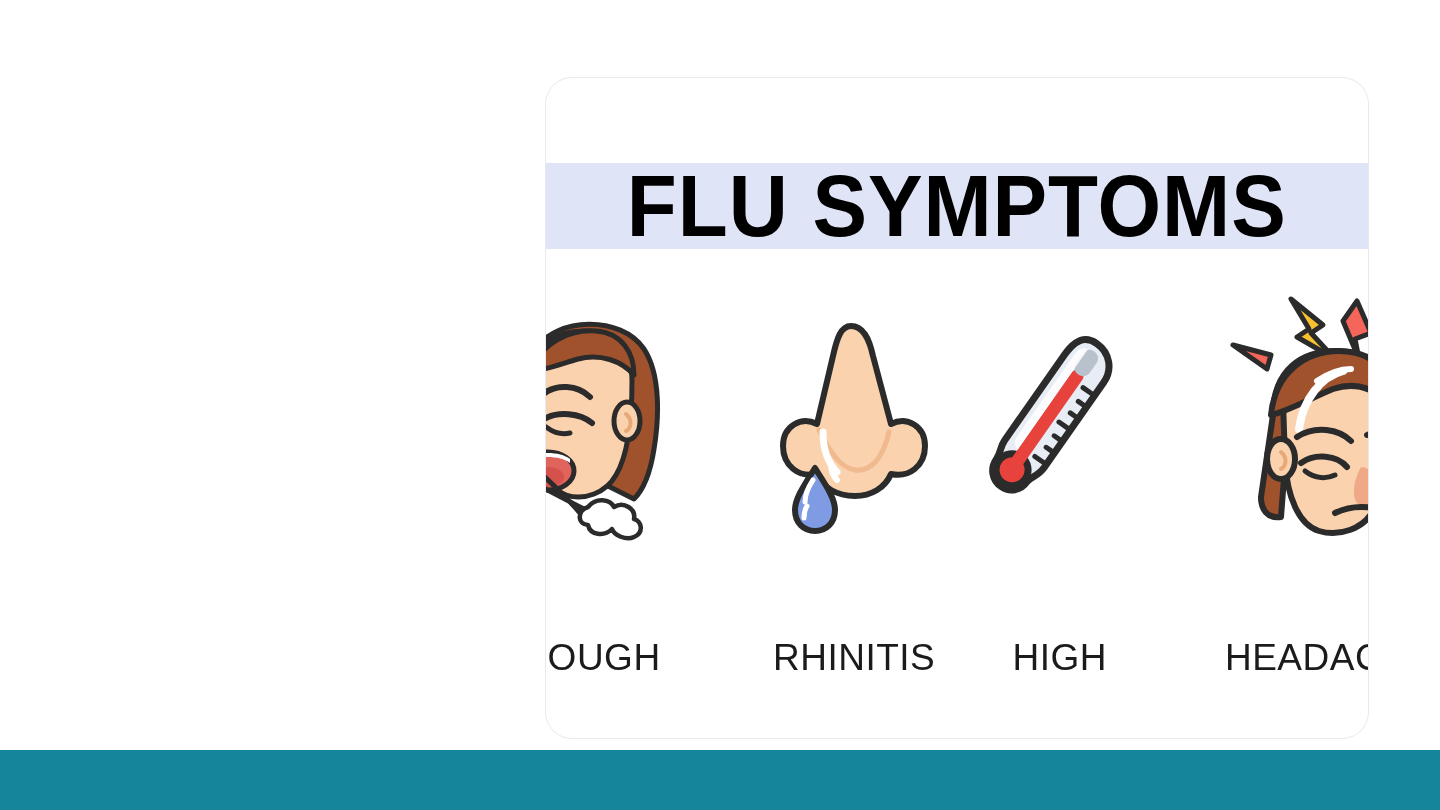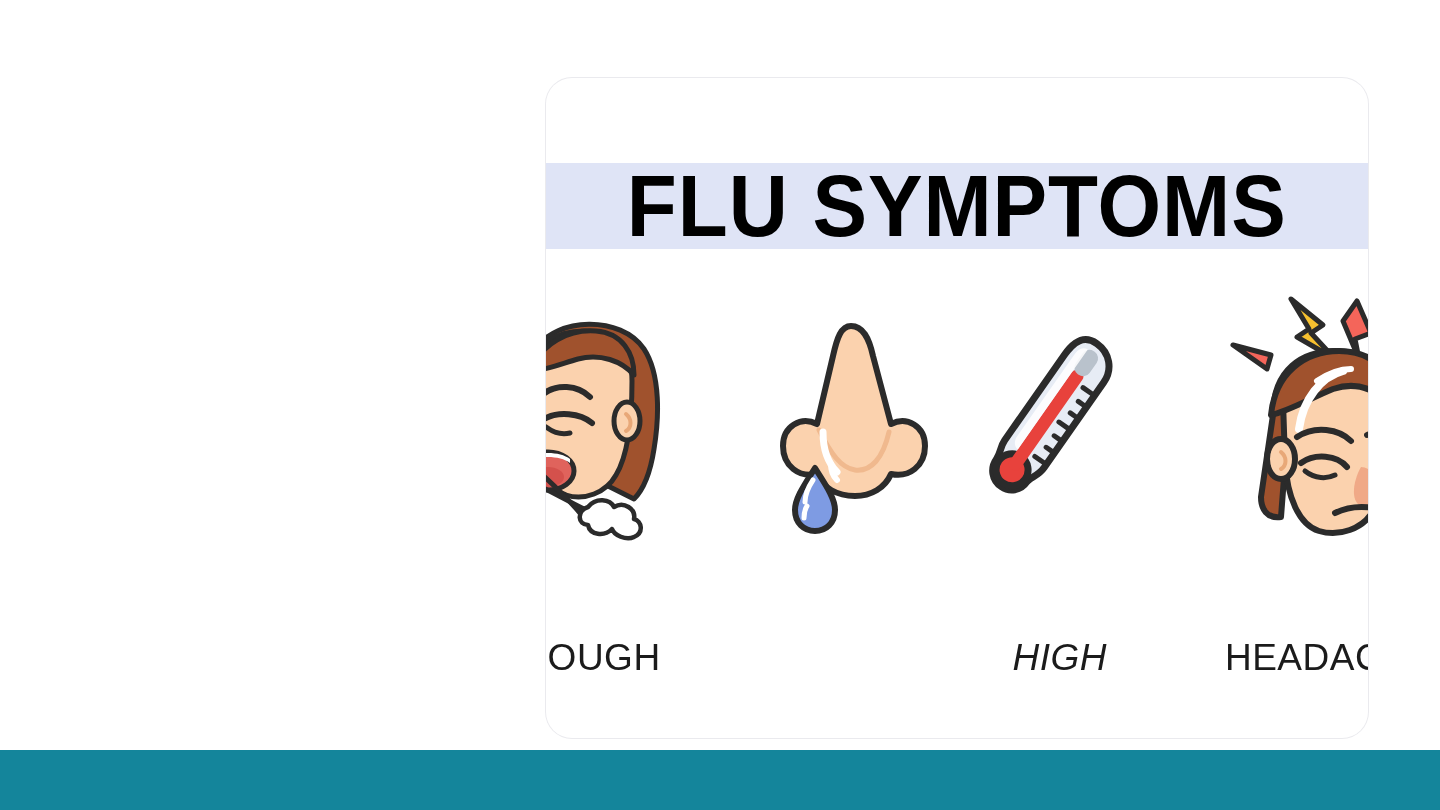--- a/index.html
+++ b/index.html
@@ -102,21 +102,20 @@
     font-size: 37px;
     font-weight: 400;
     color: #1b1b1b;
     line-height: 52px;
     letter-spacing: 0.5px;
     white-space: nowrap;
   }
   .caption.two-line {
     line-height: 52px;
     white-space: normal;
-    font-style: italic;
   }
   
   .symptom.clip-left .art,
   .symptom.clip-left .caption { transform: translateX(-58px); }
   .symptom.clip-right .art,
   .symptom.clip-right .caption { transform: translateX(62px); }
 
   
   #footer-bar {
     position: absolute;
@@ -184,20 +183,21 @@
             <path d="M40 118 C52 142 62 156 76 158 C92 160 104 146 110 120" fill="none" stroke="#F0B98E" stroke-width="5" stroke-linecap="round"></path>
 
             <path d="M44 120 C44 138 50 152 58 160" fill="none" stroke="#FFFFFF" stroke-width="7" stroke-linecap="round"></path>
             <path d="M58 168 C54 164 52 158 52 152" fill="none" stroke="#FFFFFF" stroke-width="6" stroke-linecap="round"></path>
 
             <path d="M36 156 C46 172 56 186 56 198 C56 211 47 219 36 219 C25 219 16 211 16 198 C16 186 26 172 36 156 Z" fill="#7E9BE3" stroke="#2B2B2B" stroke-width="6" stroke-linejoin="round"></path>
             <path d="M26 190 C26 182 30 174 34 168" fill="none" stroke="#FFFFFF" stroke-width="5" stroke-linecap="round"></path>
             <path d="M25 206 C25 201 26 197 28 194" fill="none" stroke="#FFFFFF" stroke-width="5" stroke-linecap="round"></path>
           </svg>
         </div>
+        <div class="caption">RHINITIS</div>
       </div>
 
       <div class="symptom">
         <div class="art">
           <svg width="180" height="190" viewBox="0 0 180 190">
             <g transform="rotate(35 90 95)">
 
               <path d="M74 8 C90 8 102 20 102 36 L102 140 C102 150 96 156 96 162 C96 172 88 180 78 180 C66 180 58 171 58 160 C58 152 54 148 54 140 L54 36 C54 20 58 8 74 8 Z" fill="#E7ECF5" stroke="#2B2B2B" stroke-width="7" stroke-linejoin="round"></path>
 
               <circle cx="77" cy="160" r="16" fill="#E8423C" stroke="#2B2B2B" stroke-width="7"></circle>

